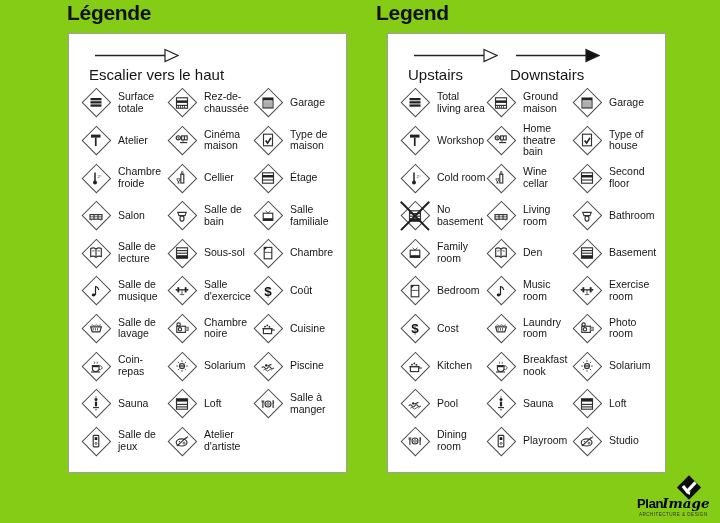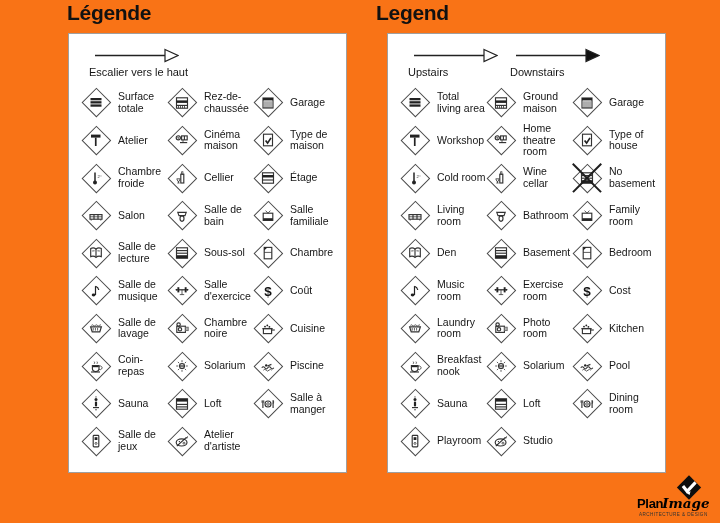--- a/index.html
+++ b/index.html
@@ -1,37 +1,37 @@
 <!DOCTYPE html>
 <html><head>
 <meta charset="utf-8">
 <style>
   html,body { margin:0; padding:0; background:#fff; }
   .page {
-    position:relative; width:720px; height:523px; background:#f97316;
+    position:relative; width:720px; height:523px; background:#84cc16;
     font-family:"Liberation Sans", sans-serif; color:#1a1a1a; overflow:hidden;
   }
   .title {
     position:absolute; top:1px; margin:0; font-size:21px; font-weight:bold;
     letter-spacing:-0.3px; color:#111;
   }
   .title.fr { left:67px; }
   .title.en { left:376px; }
   .panel {
     position:absolute; top:33px; width:279px; height:440px;
     border:1.5px solid #9f9f9f; background:#fff; box-sizing:border-box;
   }
   .panel.fr { left:68px; }
   .panel.en { left:387px; }
 
   .arrows { position:absolute; top:14px; left:20px; display:flex; gap:16px; }
   .panel.en .arrows { gap:12px; }
   .arrow-group { display:flex; flex-direction:column; align-items:flex-start; }
   .arrow-group svg { margin-left:6px; display:block; }
-  .arrow-label { font-size:11px; margin-top:3px; white-space:nowrap; color:#161616; }
+  .arrow-label { font-size:15px; margin-top:3px; white-space:nowrap; color:#161616; }
 
   .grid {
     position:absolute; top:50px; left:12px; right:2px; bottom:12px;
     display:grid; grid-template-columns:86px 86px 1fr;
     grid-template-rows:repeat(10, 1fr); align-items:center;
   }
   .item { display:flex; align-items:center; gap:7px; overflow:visible; }
   .label { font-size:10.5px; line-height:1.12; max-width:50px; color:#161616; }
 
   .diamond { position:relative; width:30px; height:30px; flex:0 0 30px; overflow:visible; }
@@ -476,21 +476,21 @@
           <span class="diamond">
             <svg viewBox="0 0 20 20">
               <circle cx="6.3" cy="7.8" r="2.1" stroke="#333" stroke-width="1.15" fill="none"></circle>
               <circle cx="6.3" cy="7.8" r="0.6" stroke="#333" stroke-width="0.8" fill="none"></circle>
               <rect x="9.6" y="5.9" width="5.6" height="4" stroke="#333" stroke-width="1.15" fill="none"></rect>
               <line x1="12.4" y1="5.9" x2="12.4" y2="9.9" stroke="#333" stroke-width="1.15" fill="none"></line>
               <line x1="11" y1="9.9" x2="11" y2="12.4" stroke="#333" stroke-width="0.8" fill="none"></line>
               <line x1="8" y1="12.6" x2="15.2" y2="12.6" stroke="#333" stroke-width="1.15" fill="none"></line>
             </svg>
           </span>
-          <span class="label">Home theatre room</span>
+          <span class="label">Home theatre bain</span>
         </div>
         <div class="item">
           <span class="diamond">
             <svg viewBox="0 0 20 20">
               <rect x="5.5" y="4.2" width="9" height="11.6" stroke="#333" stroke-width="1.15" fill="none"></rect>
               <path d="M7.6,10.5 l2,2.6 l3.4,-5.2" stroke="#222" stroke-width="1.7" fill="none"></path>
             </svg>
           </span>
           <span class="label">Type of house</span>
         </div>
@@ -508,20 +508,30 @@
           <span class="diamond">
             <svg viewBox="0 0 20 20">
               <rect x="9.7" y="3.8" width="1.2" height="2.4" stroke="#333" stroke-width="0.8" fill="none"></rect>
               <rect x="8.8" y="6.2" width="3" height="8.8" stroke="#333" stroke-width="1.15" fill="none"></rect>
               <path d="M4.8,10.8 h3.4 l-1.1,2.6 h-1.2 z" stroke="#333" stroke-width="0.8" fill="none"></path>
               <line x1="6.5" y1="13.4" x2="6.5" y2="15" stroke="#333" stroke-width="0.8" fill="none"></line>
               <line x1="5.3" y1="15" x2="7.7" y2="15" stroke="#333" stroke-width="0.8" fill="none"></line>
             </svg>
           </span>
           <span class="label">Wine cellar</span>
+        </div>
+        <div class="item">
+          <span class="diamond">
+            <svg viewBox="0 0 20 20">
+              <rect x="4.5" y="4.8" width="11" height="10.4" stroke="#333" stroke-width="1.15" fill="none"></rect>
+              <rect x="4.5" y="7" width="11" height="2.5" fill="#222"></rect>
+              <line x1="4.5" y1="12" x2="15.5" y2="12" stroke="#333" stroke-width="1.15" fill="none"></line>
+            </svg>
+          </span>
+          <span class="label">Second floor</span>
         </div>
         <div class="item">
           <span class="diamond">
             <svg viewBox="0 0 20 20">
               <rect x="4.5" y="4.8" width="11" height="10.4" stroke="#333" stroke-width="1.15" fill="none"></rect>
               <line x1="4.5" y1="7.6" x2="15.5" y2="7.6" stroke="#333" stroke-width="1.15" fill="none"></line>
               <line x1="4.5" y1="10.2" x2="15.5" y2="10.2" stroke="#333" stroke-width="1.15" fill="none"></line>
               <rect x="4.5" y="12.2" width="11" height="3" fill="#222"></rect>
             </svg>
             <span class="cross"></span>

